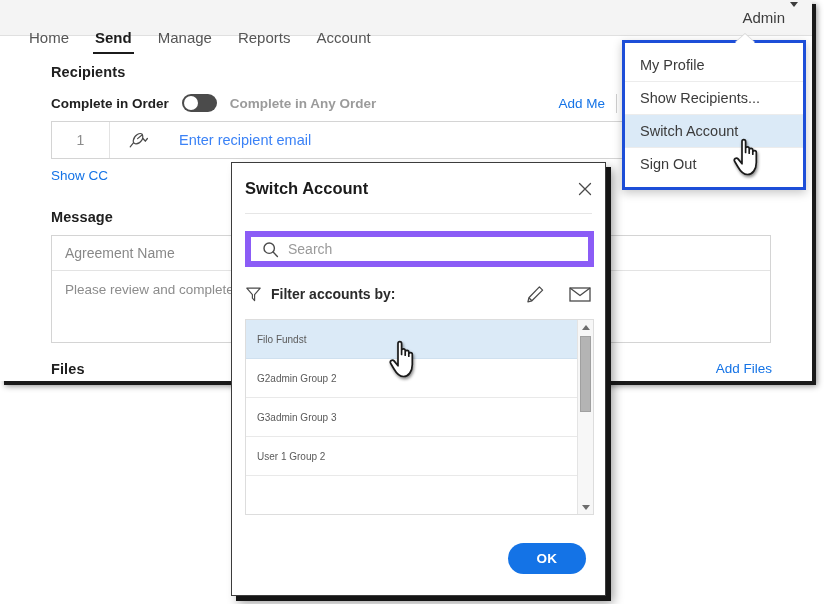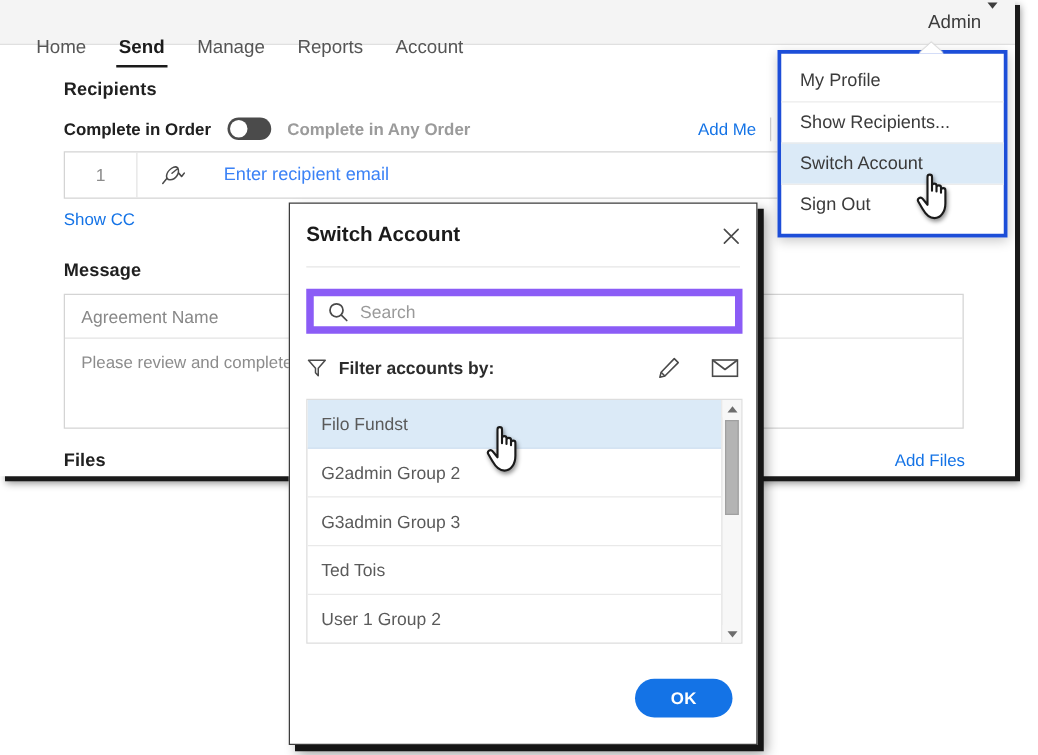--- a/index.html
+++ b/index.html
@@ -370,21 +370,21 @@
   }
   #account-list {
     flex: 1;
     overflow: hidden;
   }
   .account-item {
     height: 39px;
     display: flex;
     align-items: center;
     padding-left: 11px;
-    font-size: 14px;
+    font-size: 10px;
     color: #5a5a5a;
     border-bottom: 1px solid #e9e9e9;
     cursor: pointer;
     box-sizing: border-box;
   }
   .account-item.selected {
     background: #dbeaf7;
     border-bottom-color: #cfe0ef;
   }
   
@@ -568,21 +568,20 @@
         <path d="M1 2 L11 9.6 L21 2" fill="none" stroke="#4a4a4a" stroke-width="1.3" stroke-linejoin="round"></path>
       </svg>
     </span>
   </div>
 
   <div id="account-list-wrap">
     <div id="account-list">
       <div class="account-item selected">Filo Fundst</div>
       <div class="account-item">G2admin Group 2</div>
       <div class="account-item">G3admin Group 3</div>
-      <div class="account-item">Ted Tois</div>
       <div class="account-item">User 1 Group 2</div>
     </div>
     <div id="list-scrollbar">
       <div class="sb-arrow up">
           <span class="tri-up"></span>
         </div>
       <div id="sb-thumb"></div>
       <div class="sb-arrow down">
           <span class="tri-down"></span>
         </div>

